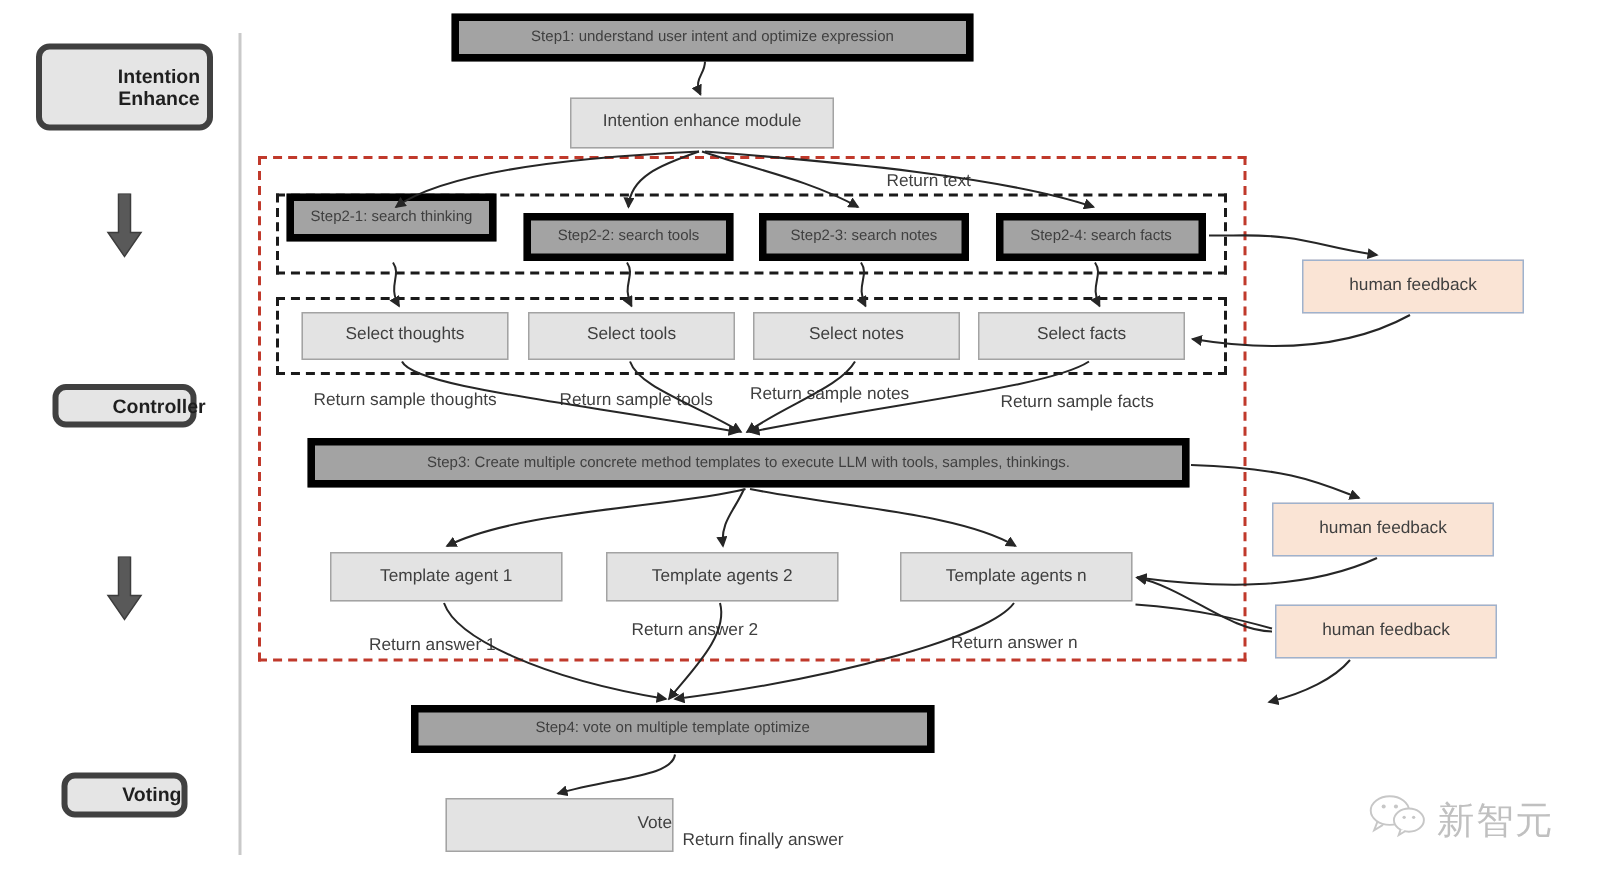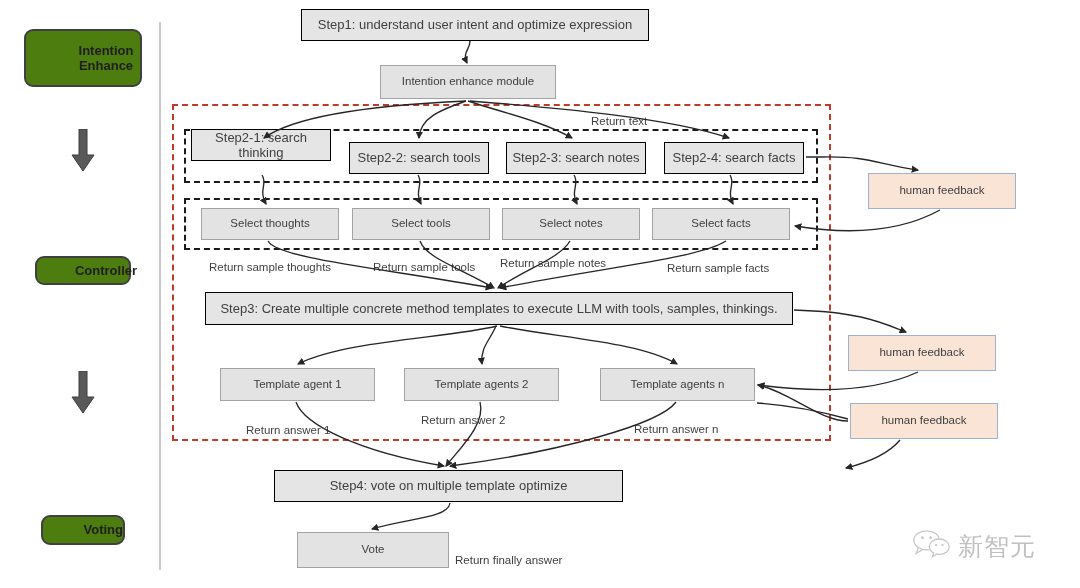--- a/index.html
+++ b/index.html
@@ -4,27 +4,27 @@
 <style>
   html,body{margin:0;padding:0;background:#ffffff;}
   body{width:1080px;height:588px;font-family:"Liberation Sans","DejaVu Sans",sans-serif;color:#3b3b3b;}
   #canvas{position:relative;width:1080px;height:588px;overflow:hidden;background:#fff;}
 
   
   .node{position:absolute;box-sizing:border-box;display:flex;align-items:center;
         justify-content:center;text-align:center;line-height:1.18;}
 
   
-  .blue{background:#e5e5e5;border:1px solid #000000;color:#3f3f3f;font-size:13px;}
+  .blue{background:#a3a3a3;border:5px solid #000000;color:#3f3f3f;font-size:10px;}
   
   .gray{background:#e3e3e3;border:1px solid #a3a3a3;color:#3f3f3f;font-size:11.5px;}
   
   .peach{background:#fae4d5;border:1px solid #9fb2cd;color:#3f3f3f;font-size:11.5px;}
   
-  .green{background:#4d7c0f;border:2px solid #404040;border-radius:9px;color:#1f1f1f;
+  .green{background:#e5e5e5;border:4px solid #404040;border-radius:9px;color:#1f1f1f;
          font-weight:bold;font-size:13px;padding-left:46px;}
 
   
   .dash-black{position:absolute;box-sizing:border-box;border:2px dashed #1a1a1a;background:transparent;}
   .dash-red{position:absolute;box-sizing:border-box;border:2px dashed #c0392b;background:transparent;}
 
   
   .lbl{position:absolute;font-size:11.5px;color:#3f3f3f;white-space:nowrap;}
 
   
@@ -123,21 +123,21 @@
   <div class="node gray" style="left:404px;top:368px;width:155px;height:33px;">
     <span>Template agents 2</span>
   </div>
   <div class="node gray" style="left:600px;top:368px;width:155px;height:33px;">
     <span>Template agents n</span>
   </div>
 
   <div class="node blue" style="left:274px;top:470px;width:349px;height:32px;">
     <span>Step4: vote on multiple template optimize</span>
   </div>
-  <div class="node gray" style="left:297px;top:532px;width:152px;height:36px;">
+  <div class="node gray" style="left:297px;top:532px;width:152px;height:36px;justify-content:flex-end;">
     <span>Vote</span>
   </div>
 
   <div class="node peach" style="left:868px;top:173px;width:148px;height:36px;">
     <span>human feedback</span>
   </div>
   <div class="node peach" style="left:848px;top:335px;width:148px;height:36px;">
     <span>human feedback</span>
   </div>
   <div class="node peach" style="left:850px;top:403px;width:148px;height:36px;">

